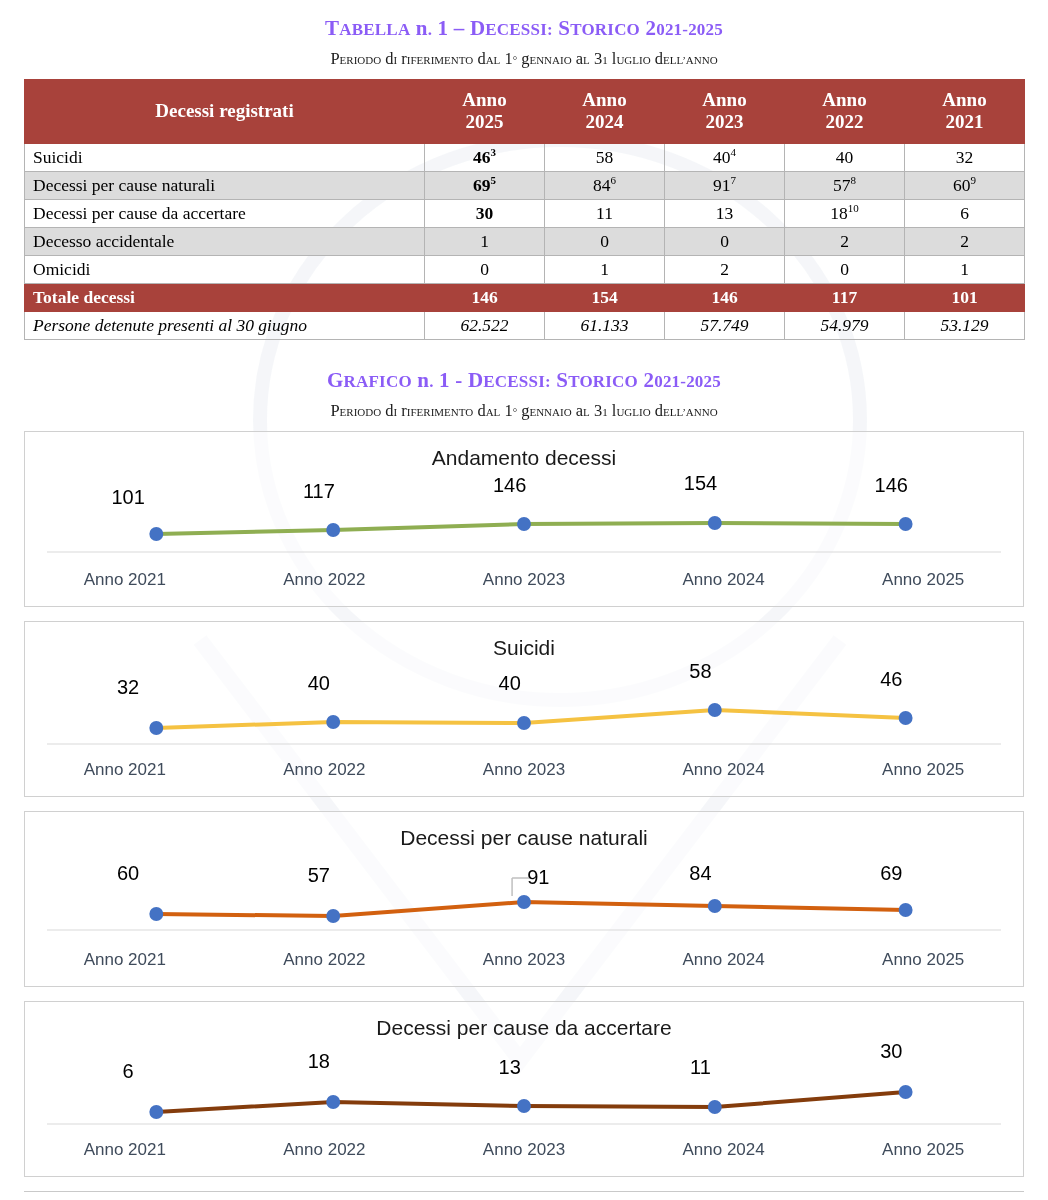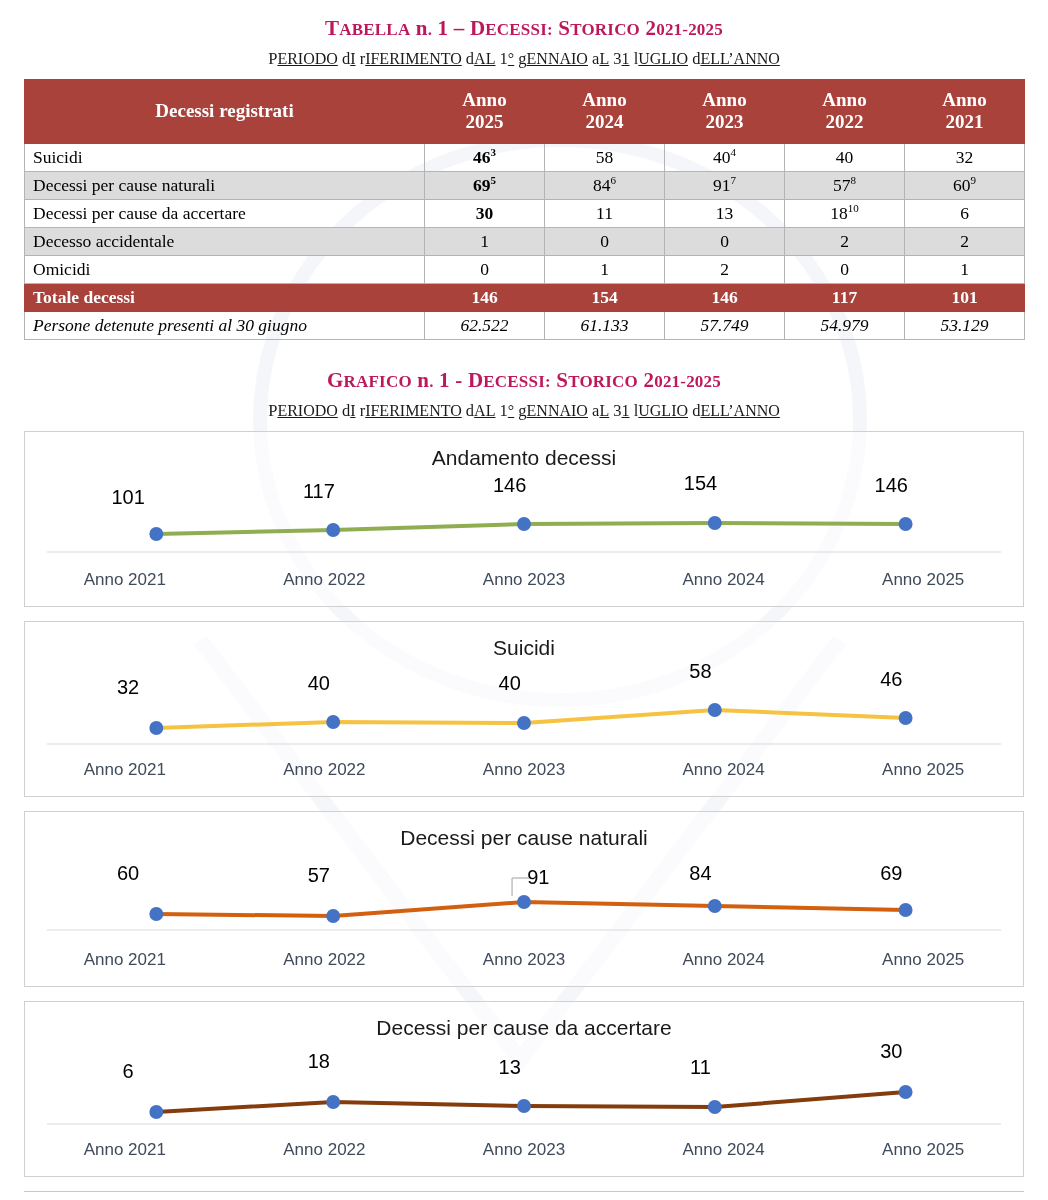--- a/index.html
+++ b/index.html
@@ -17,36 +17,36 @@
   .page {
     position: relative;
     width: 1048px;
     padding: 0;
     box-sizing: border-box;
   }
 
   
   .doc-title {
     text-align: center;
-    color: #be185d;
+    color: #8b5cf6;
     font-family: "Liberation Serif", serif;
     font-weight: bold;
     font-size: 21px;
     letter-spacing: .2px;
     padding-top: 16px;
   }
   .doc-title .sc { font-size: 17px; }
   .doc-subtitle {
     text-align: center;
     color: #1b1b1b;
     font-size: 16.5px;
     margin-top: 8px;
     margin-bottom: 10px;
   }
-  .doc-subtitle .sc { font-size: 16px; text-decoration: underline; }
+  .doc-subtitle .sc { font-size: 11px; }
 
   
   .tbl-wrap {
     padding: 0 24px;
     box-sizing: border-box;
   }
   table.deaths {
     border-collapse: collapse;
     width: 1000px;
     margin: 0 auto;

